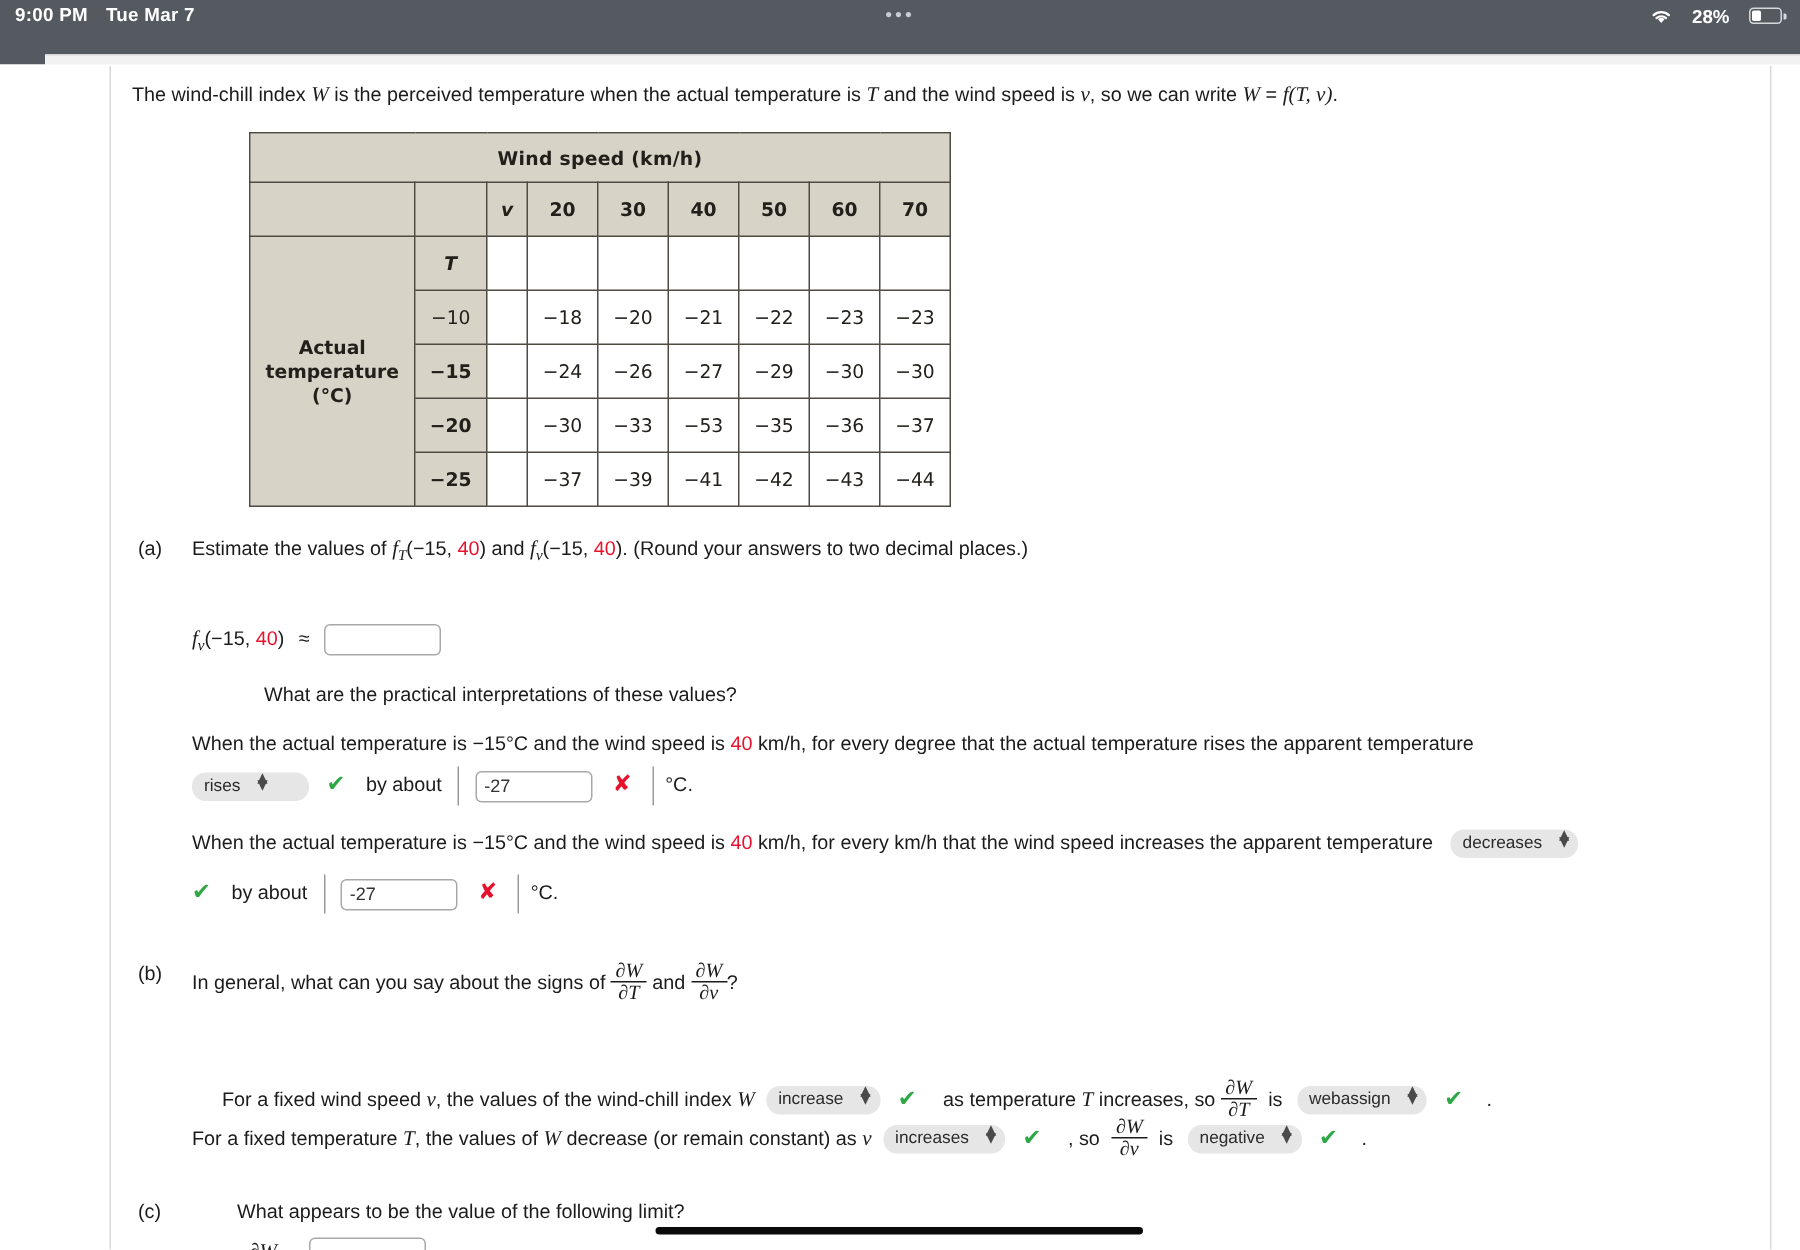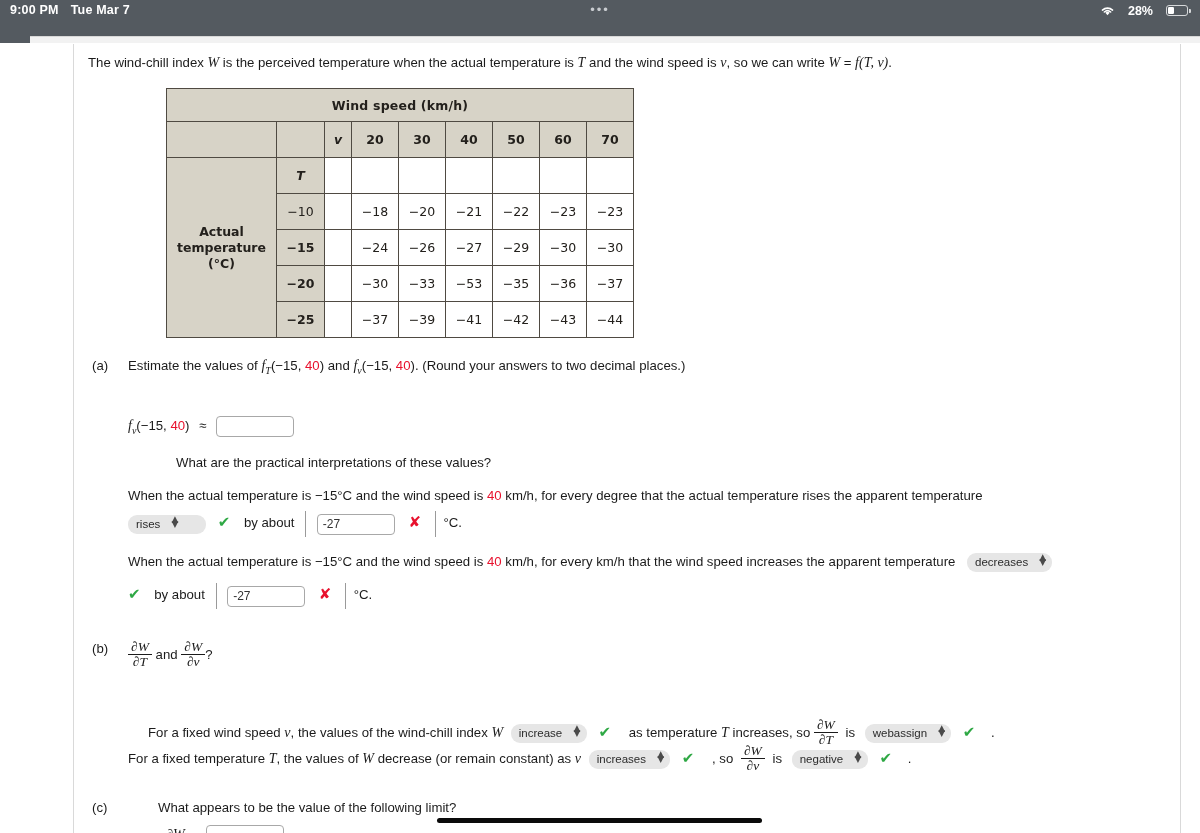--- a/index.html
+++ b/index.html
@@ -313,21 +313,21 @@
     <span style="margin-left:10px">by about</span>
     <span class="divider-bar"></span>
     <span class="txtbox">-27</span>
     <span class="xmark" style="margin-left:10px">✘</span>
     <span class="divider-bar" style="margin-left:10px"></span>
     <span style="margin-left:-3px">°C.</span>
   </div>
 
   <div class="qlabel" style="left:92px; top:598px;">(b)</div>
   <div class="para" style="left:128px; top:598px;">
-    <span class="frac"><span class="num-t">∂W</span><span class="den-t">∂T</span></span><span> and </span><span class="frac"><span class="num-t">∂W</span><span class="den-t">∂v</span></span><span>?</span>
+    <span>In general, what can you say about the signs of </span><span class="frac"><span class="num-t">∂W</span><span class="den-t">∂T</span></span><span> and </span><span class="frac"><span class="num-t">∂W</span><span class="den-t">∂v</span></span><span>?</span>
   </div>
 
   <div class="para" style="left:128px; top:676px;margin-left:20px;">
     <span>For a fixed wind speed </span><span class="mvar">v</span><span>, the values of the wind-chill index </span><span class="mvar">W</span>
     <span class="dropdown" style="margin-left:4px;min-width:76px">
       <span class="dd-label">increase</span>
       <span class="dd-arrows"><span class="up">▲</span><span class="dn">▼</span></span>
     </span>
     <span class="ckmark" style="margin-left:8px">✔</span>
     <span style="margin-left:14px">as temperature </span><span class="mvar">T</span><span> increases, so </span><span class="frac"><span class="num-t">∂W</span><span class="den-t">∂T</span></span>

